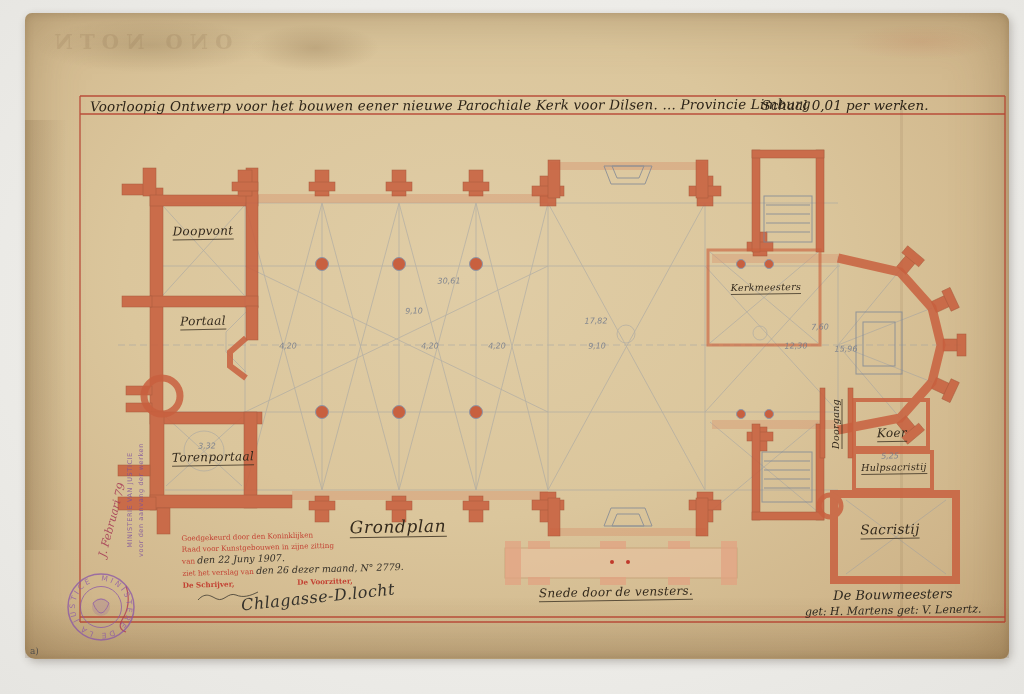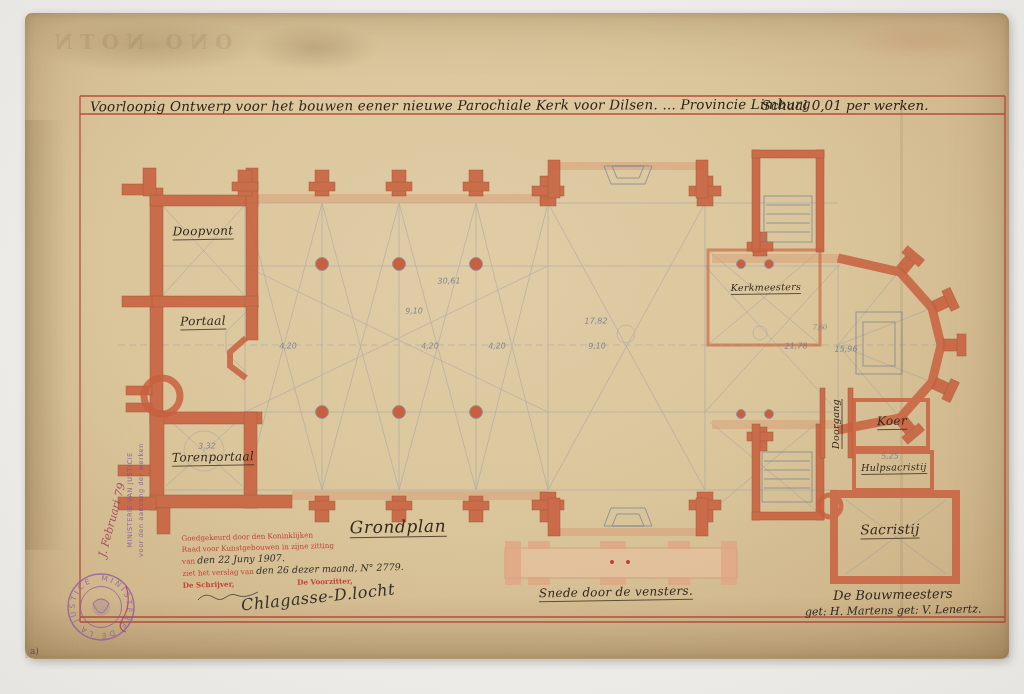--- a/index.html
+++ b/index.html
@@ -271,37 +271,37 @@
   </svg>
 
   <span class="txt title-main" style="left:90px;top:105px;">Voorloopig Ontwerp voor het bouwen eener nieuwe Parochiale Kerk voor Dilsen. ... Provincie Limburg</span>
   <span class="txt title-scale" style="left:845px;top:105px;">Schaal 0,01 per werken.</span>
 
   <span class="txt label ctr" style="left:203px;top:232px;">Doopvont</span>
   <span class="txt label ctr" style="left:203px;top:322px;text-align:right;">Portaal</span>
   <span class="txt label ctr" style="left:213px;top:458px;">Torenportaal</span>
   <span class="txt label lab-sm ctr" style="left:766px;top:288px;">Kerkmeesters</span>
   <span class="txt label lab-sm rot90" style="left:836px;top:424px;">Doorgang</span>
-  <span class="txt label ctr" style="left:892px;top:422px;text-align:right;">Koer</span>
+  <span class="txt label ctr" style="left:892px;top:434px;text-align:right;">Koer</span>
   <span class="txt label lab-sm ctr" style="left:894px;top:468px;">Hulpsacristij</span>
   <span class="txt label lab-lg ctr" style="left:890px;top:530px;">Sacristij</span>
 
   <span class="txt caption ctr" style="left:398px;top:527px;">Grondplan</span>
   <span class="txt label ctr" style="left:616px;top:593px;">Snede door de vensters.</span>
 
   <span class="txt dim" style="left:449px;top:281px;">30,61</span>
   <span class="txt dim" style="left:414px;top:311px;">9,10</span>
   <span class="txt dim" style="left:596px;top:321px;">17,82</span>
   <span class="txt dim" style="left:597px;top:346px;">9,10</span>
   <span class="txt dim" style="left:430px;top:346px;">4,20</span>
   <span class="txt dim" style="left:497px;top:346px;">4,20</span>
   <span class="txt dim" style="left:288px;top:346px;">4,20</span>
   <span class="txt dim" style="left:846px;top:349px;">15,96</span>
-  <span class="txt dim" style="left:820px;top:327px;font-family:Liberation Serif, serif;">7,60</span>
-  <span class="txt dim" style="left:796px;top:346px;">21,78</span>
+  <span class="txt dim" style="left:820px;top:327px;">7,60</span>
+  <span class="txt dim" style="left:796px;top:346px;">12,30</span>
   <span class="txt dim" style="left:207px;top:446px;">3,32</span>
   <span class="txt dim" style="left:890px;top:456px;">5,25</span>
 
   <div class="txt approval">
     <div>Goedgekeurd door den Koninklijken</div>
     <div>Raad voor Kunstgebouwen in zijne zitting</div>
     <div>
       <span>van</span>
       <span class="hand">den 22 Juny 1907.</span>
     </div>

